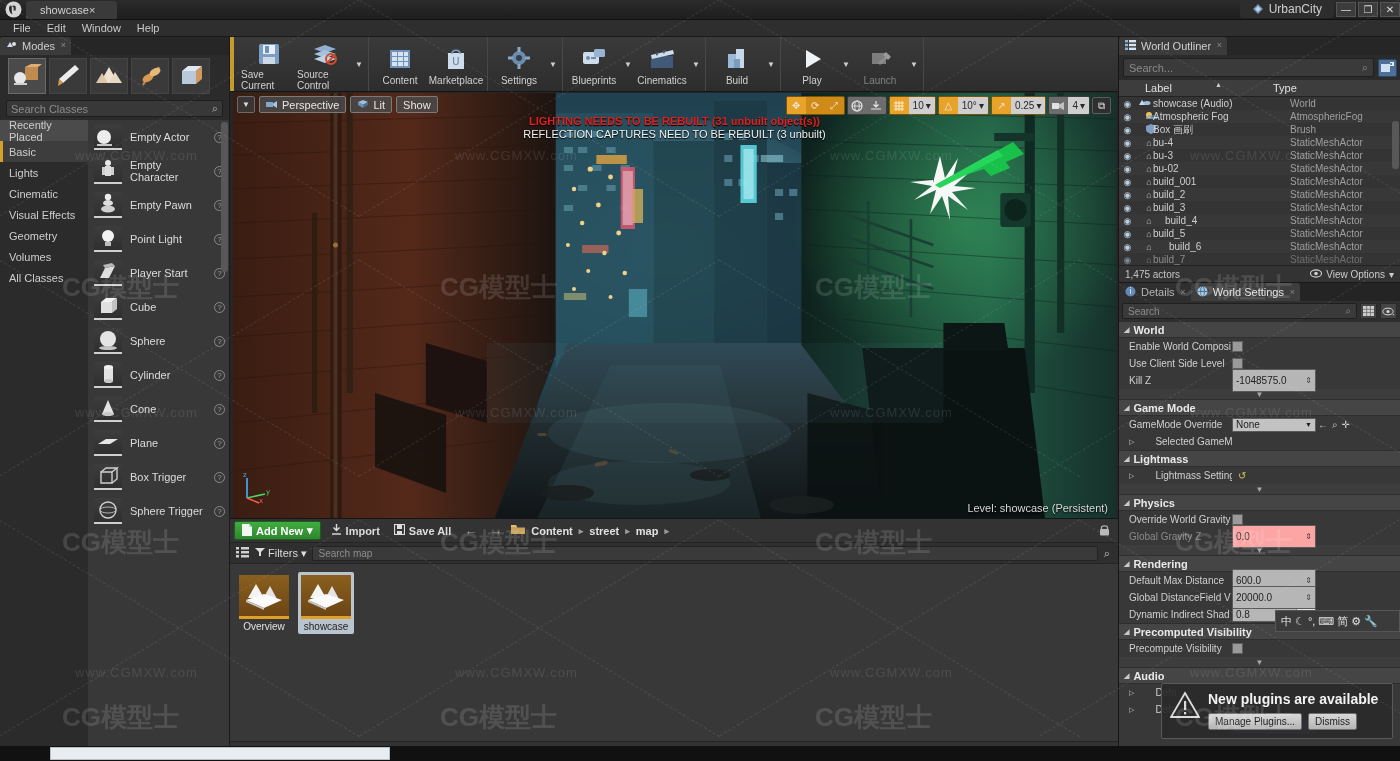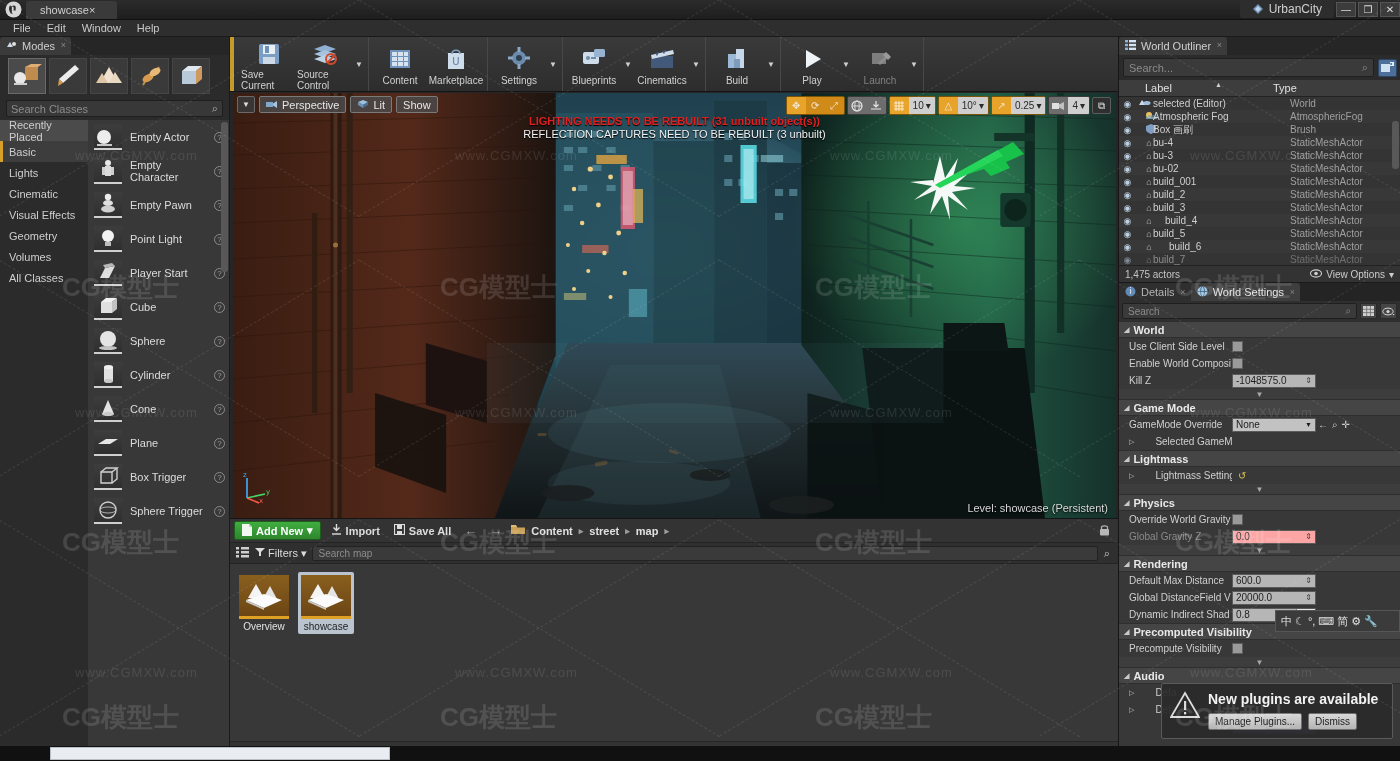--- a/index.html
+++ b/index.html
@@ -194,21 +194,21 @@
   .det-ico { width: 17px; height: 16px; background: #454545; border: 1px solid #2a2a2a; display: flex; align-items: center; justify-content: center; font-size: 9px; color: #d0d0d0; }
   .det-body { flex: 1; overflow: hidden; background: #383838; position: relative; }
   .sect-head { height: 17px; background: #454545; display: flex; align-items: center; gap: 4px; padding-left: 5px; font-size: 11px; font-weight: bold; color: #e8e8e8; border-top: 1px solid #2e2e2e; border-bottom: 1px solid #2e2e2e; }
   .tri { font-size: 7px; color: #c9c9c9; }
   .prow { height: 17px; display: flex; align-items: center; padding-left: 10px; font-size: 10px; }
   .prow .pname { width: 103px; color: #d0d0d0; white-space: nowrap; overflow: hidden; }
   .prow .pname.dim { color: #8a8a8a; }
   .prow .pname.expand { padding-left: 0; display: flex; align-items: center; gap: 21px; }
   .cbx { width: 11px; height: 11px; background: #9a9a9a; border: 1px solid #5e5e5e; }
   .numfield {
-    width: 84px; height: 14px; background: #b6b6b6; border: 1px solid #5a5a5a; display: flex; align-items: center;
+    width: 84px; height: 23px; background: #b6b6b6; border: 1px solid #5a5a5a; display: flex; align-items: center;
     padding: 0 3px; font-size: 10px; color: #1e1e1e; position: relative;
   }
   .numfield.dim { background: #fca5a5; color: #3c3c3c; }
   .numfield .arrows { margin-left: auto; font-size: 8px; color: #3a3a3a; }
   .combo {
     width: 84px; height: 14px; background: #c2c2c2; border: 1px solid #5a5a5a; display: flex; align-items: center;
     padding: 0 3px; font-size: 10px; color: #1c1c1c;
   }
   .combo .cc { margin-left: auto; font-size: 7px; }
   .mini-ico { color: #cfcfcf; font-size: 10px; padding: 0 2px; }
@@ -1085,21 +1085,21 @@
         </div>
         <div class="ol-list">
           <div class="ol-row">
             <span class="eye">◉</span>
             <span class="ol-icon">
               <svg width="13" height="9" viewBox="0 0 13 9">
                   <path d="M1 7 L4 2 L8 7 Z" fill="#c9d9e8"></path>
                   <ellipse cx="9" cy="5" rx="3.5" ry="2" fill="#9fc0dc"></ellipse>
                 </svg>
             </span>
-            <span class="ol-label">selected (Editor)</span>
+            <span class="ol-label">showcase (Audio)</span>
             <span class="ol-type">World</span>
           </div>
           <div class="ol-row">
             <span class="eye">◉</span>
             <span class="ol-icon" style="padding-left:9px;">
               <svg width="13" height="9" viewBox="0 0 13 9">
                   <circle cx="4" cy="4" r="3" fill="#f0c060"></circle>
                   <path d="M1 7 L12 7" stroke="#8fc0dc" stroke-width="1.4"></path>
                   <path d="M3 5 L12 5" stroke="#6fa0bc" stroke-width="1"></path>
                 </svg>
@@ -1242,25 +1242,25 @@
               </svg>
           </div>
         </div>
         <div class="det-body">
 
           <div class="sect-head">
             <span class="tri">◢</span>
             <span>World</span>
           </div>
           <div class="prow">
+            <span class="pname">Enable World Composi</span>
+            <span class="cbx"></span>
+          </div>
+          <div class="prow">
             <span class="pname">Use Client Side Level</span>
-            <span class="cbx"></span>
-          </div>
-          <div class="prow">
-            <span class="pname">Enable World Composi</span>
             <span class="cbx"></span>
           </div>
           <div class="prow">
             <span class="pname">Kill Z</span>
             <span class="numfield">
               <span>-1048575.0</span>
               <span class="arrows">⇕</span>
             </span>
           </div>
           <div class="sect-collapse">▼</div>

